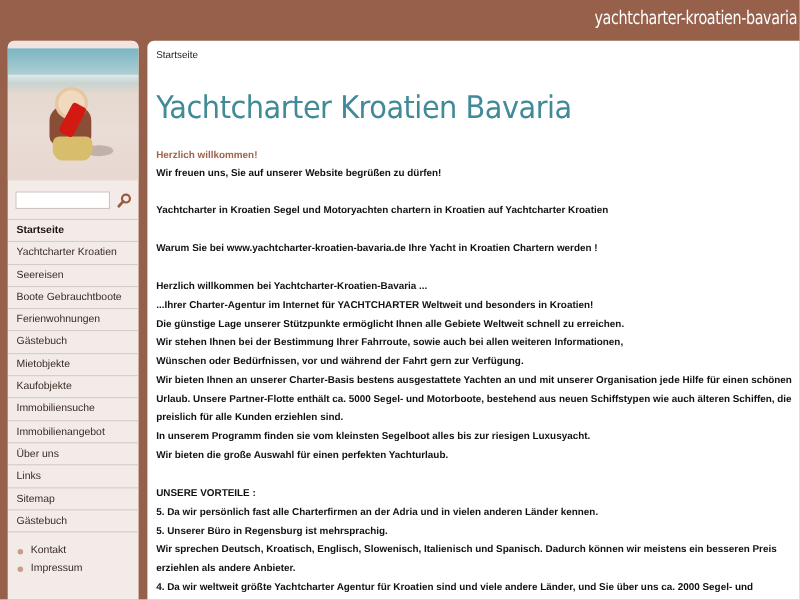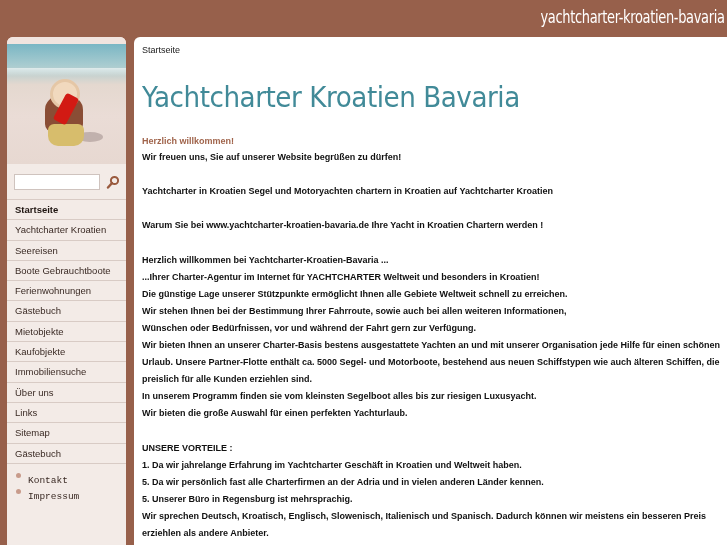--- a/index.html
+++ b/index.html
@@ -96,23 +96,22 @@
     border-bottom: 1px solid #d8cbc5;
     cursor: pointer;
     white-space: nowrap;
   }
   .nav-item.active { font-weight: bold; color: #1e1410; }
   .subnav { list-style: none; padding-top: 9px; }
   .subnav-item {
     height: 16px; line-height: 16px;
     font-size: 9.5px; color: #3a2a24;
     padding-left: 9px;
-    display: flex; 
+    display: flex; align-items: center;
     cursor: pointer;
-    font-family: Liberation Mono, monospace;
   }
   .bullet {
     width: 5px; height: 5px; border-radius: 50%;
     background: #c89b8b; margin-right: 7px;
   }
   .content {
     position: absolute;
     left: 134px;
     top: 37px;
     width: 600px;
@@ -183,20 +182,21 @@
   <ul class="nav">
     <li class="nav-item active">Startseite</li>
     <li class="nav-item">Yachtcharter Kroatien</li>
     <li class="nav-item">Seereisen</li>
     <li class="nav-item">Boote Gebrauchtboote</li>
     <li class="nav-item">Ferienwohnungen</li>
     <li class="nav-item">Gästebuch</li>
     <li class="nav-item">Mietobjekte</li>
     <li class="nav-item">Kaufobjekte</li>
     <li class="nav-item">Immobiliensuche</li>
+    <li class="nav-item">Immobilienangebot</li>
     <li class="nav-item">Über uns</li>
     <li class="nav-item">Links</li>
     <li class="nav-item">Sitemap</li>
     <li class="nav-item">Gästebuch</li>
   </ul>
   <ul class="subnav">
     <li class="subnav-item">
       <span class="bullet"></span>
       <span>Kontakt</span>
     </li>
@@ -224,21 +224,20 @@
     <p>Die günstige Lage unserer Stützpunkte ermöglicht Ihnen alle Gebiete Weltweit schnell zu erreichen.</p>
     <p>Wir stehen Ihnen bei der Bestimmung Ihrer Fahrroute, sowie auch bei allen weiteren Informationen,</p>
     <p>Wünschen oder Bedürfnissen, vor und während der Fahrt gern zur Verfügung.</p>
     <p>Wir bieten Ihnen an unserer Charter-Basis bestens ausgestattete Yachten an und mit unserer Organisation jede Hilfe für einen schönen</p>
     <p>Urlaub. Unsere Partner-Flotte enthält ca. 5000 Segel- und Motorboote, bestehend aus neuen Schiffstypen wie auch älteren Schiffen, die</p>
     <p>preislich für alle Kunden erziehlen sind.</p>
     <p>In unserem Programm finden sie vom kleinsten Segelboot alles bis zur riesigen Luxusyacht.</p>
     <p>Wir bieten die große Auswahl für einen perfekten Yachturlaub.</p>
     <p></p>
     <p>UNSERE VORTEILE :</p>
-    <p>1. Da wir jahrelange Erfahrung im Yachtcharter Geschäft in Kroatien und Weltweit haben.</p>
     <p>5. Da wir persönlich fast alle Charterfirmen an der Adria und in vielen anderen Länder kennen.</p>
     <p>5. Unserer Büro in Regensburg ist mehrsprachig.</p>
     <p>Wir sprechen Deutsch, Kroatisch, Englisch, Slowenisch, Italienisch und Spanisch. Dadurch können wir meistens ein besseren Preis</p>
     <p>erziehlen als andere Anbieter.</p>
     <p>4. Da wir weltweit größte Yachtcharter Agentur für Kroatien sind und viele andere Länder, und Sie über uns ca. 2000 Segel- und</p>
 
   </div>
 </div>
 
 </body></html>

